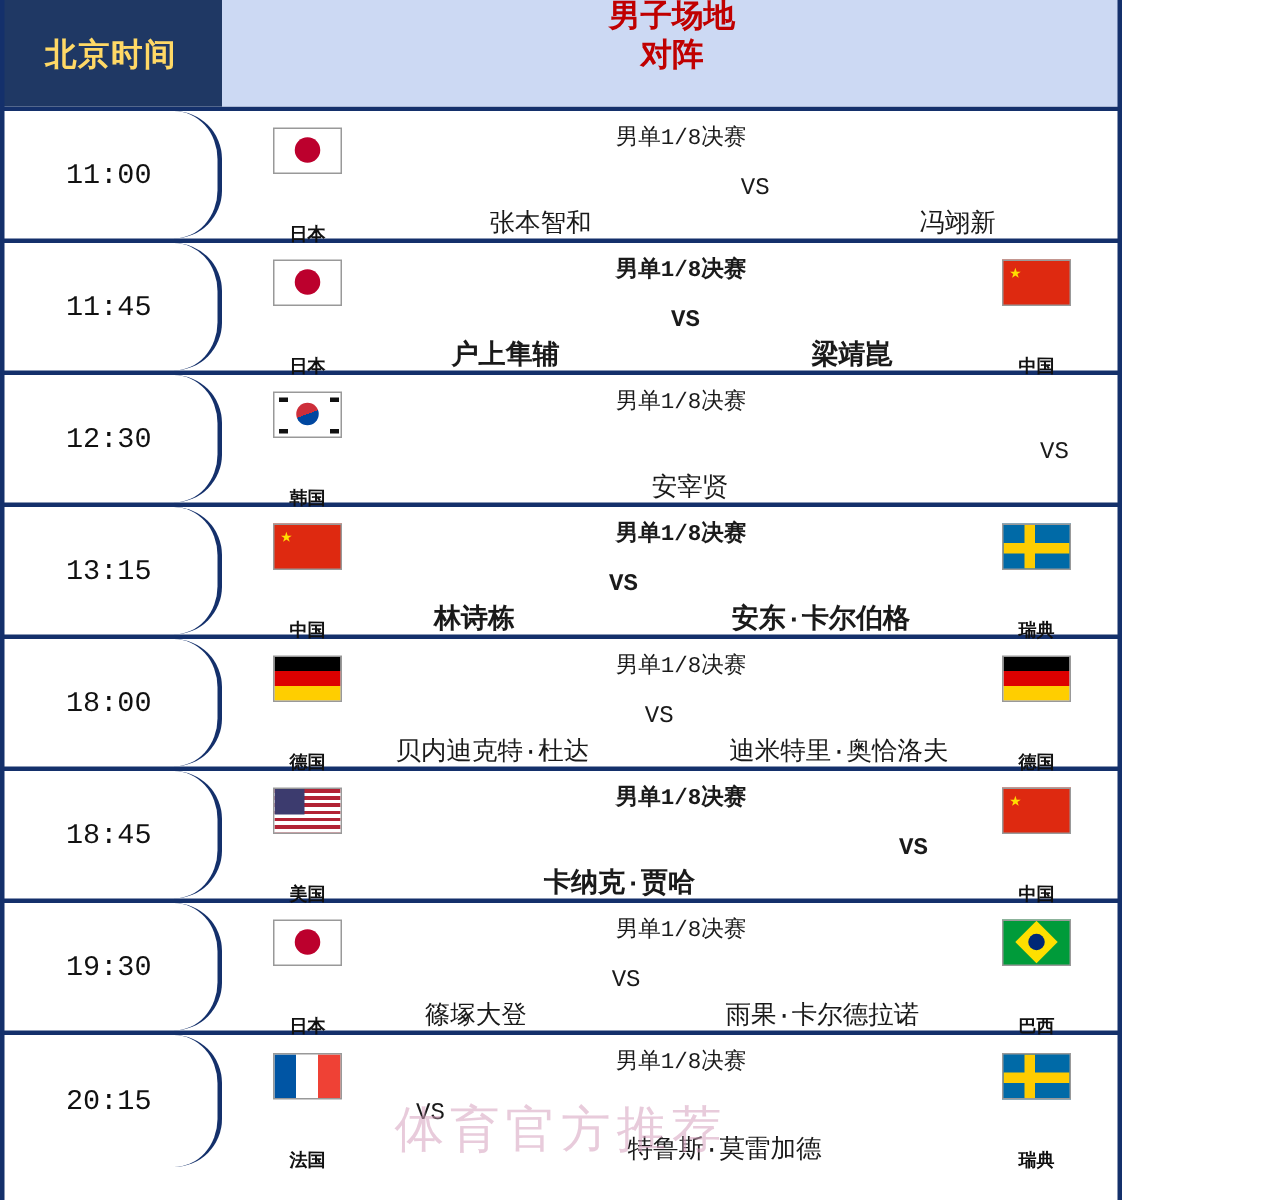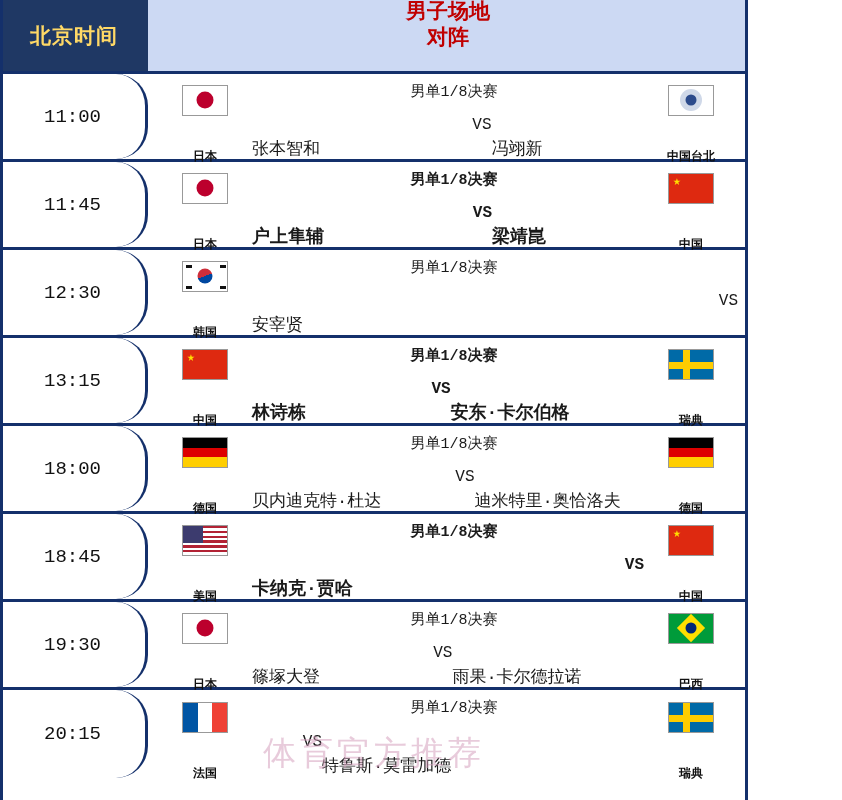--- a/index.html
+++ b/index.html
@@ -104,30 +104,31 @@
   }
   .side .country {
     font-size: 12px;
     color: #111111;
     font-weight: bold;
     white-space: nowrap;
     margin-top: 29px;
   }
   .name {
     flex: 1 1 auto;
+    text-align: center;
     font-size: 17px;
     color: #1a1a1a;
     white-space: nowrap;
     margin-top: 47px;
   }
   .name.bold { font-weight: bold; font-size: 18px; }
   .vs {
     width: 70px;
     flex: 0 0 70px;
-    text-align: right;
+    text-align: center;
     font-size: 16px;
     color: #1a1a1a;
   }
   .vs.bold { font-weight: bold; }
 
   
   .flag {
     width: 46px;
     height: 31px;
     border: 1px solid #999999;
@@ -305,24 +306,20 @@
         <div class="cell-body">
           <div class="round-label">男单1/8决赛</div>
           <div class="players">
             <div class="side">
               <div class="flag flag-jp"></div>
               <div class="country">日本</div>
             </div>
             <div class="name">张本智和</div>
             <div class="vs">VS</div>
             <div class="name">冯翊新</div>
-            <div class="side">
-              <div class="flag flag-tw"></div>
-              <div class="country">中国台北</div>
-            </div>
           </div>
         </div>
       </div>
       <div class="match-row">
         <div class="cell-time">11:45</div>
         <div class="cell-body">
           <div class="round-label bold">男单1/8决赛</div>
           <div class="players">
             <div class="side">
               <div class="flag flag-jp"></div>

